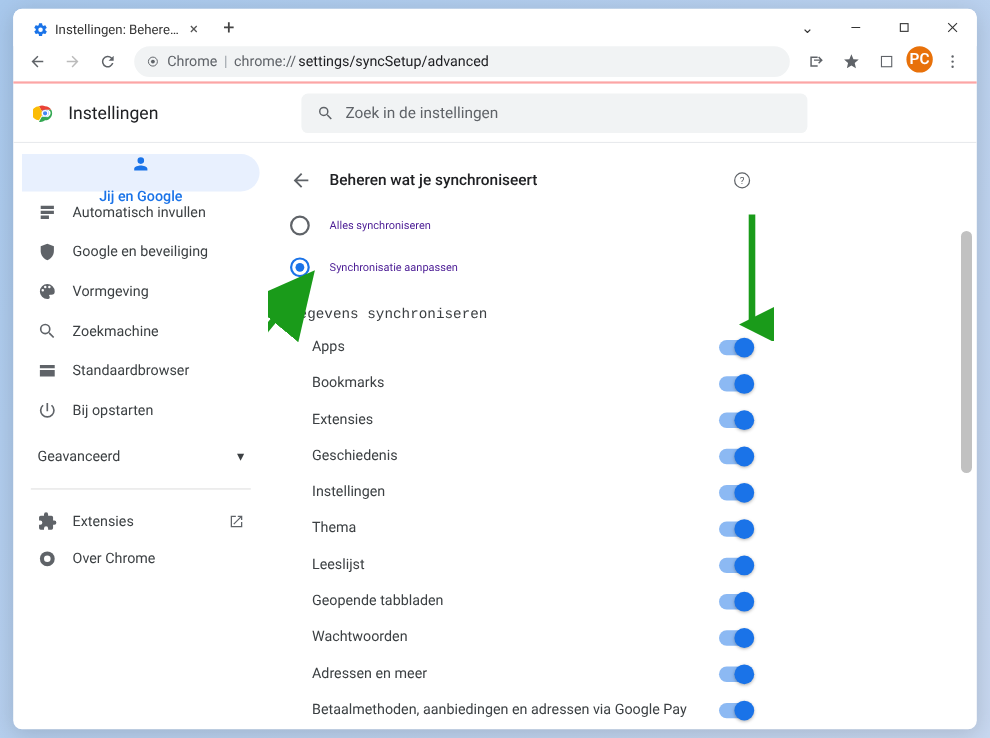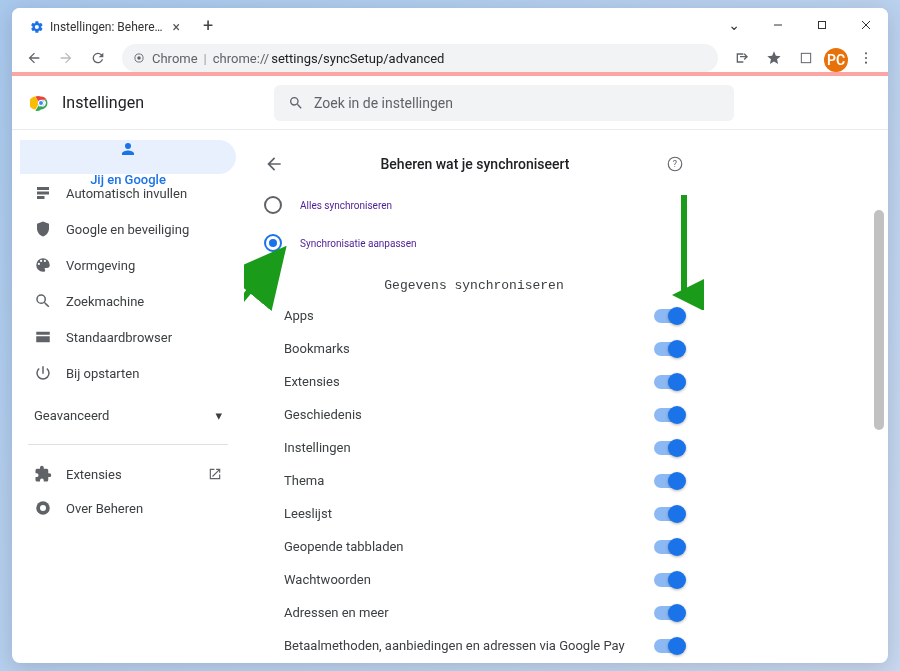--- a/index.html
+++ b/index.html
@@ -7,21 +7,21 @@
   .window { position: absolute; top: 8px; left: 12px; right: 12px; bottom: 8px; background: #fff; border-radius: 8px; box-shadow: 0 4px 20px rgba(0,0,0,0.15); display: flex; flex-direction: column; overflow: hidden; }
   .titlebar { height: 34px; display: flex; align-items: center; background: #fff; }
   .tab { display: flex; align-items: center; gap: 6px; padding: 0 10px; height: 30px; margin-left: 8px; margin-top: 4px; background: #fff; border-radius: 8px 8px 0 0; font-size: 12px; color: #333; max-width: 170px; }
   .tab-favicon { width: 14px; height: 14px; }
   .tab-title { overflow: hidden; text-overflow: ellipsis; white-space: nowrap; flex: 1; }
   .tab-close { font-size: 14px; color: #555; cursor: pointer; }
   .new-tab { margin-left: 6px; font-size: 18px; color: #444; cursor: pointer; width: 24px; text-align: center; }
   .win-controls { margin-left: auto; display: flex; }
   .win-controls span { width: 44px; height: 34px; display: flex; align-items: center; justify-content: center; color: #333; cursor: pointer; }
   .win-controls .chev { font-size: 14px; }
-  .toolbar { height: 34px; display: flex; align-items: flex-end; padding: 0 8px; gap: 4px; border-bottom: 4px solid #fca5a5; }
+  .toolbar { height: 34px; display: flex; align-items: flex-start; padding: 0 8px; gap: 4px; border-bottom: 2px solid #fca5a5; }
   .tb-btn { width: 28px; height: 28px; display: flex; align-items: center; justify-content: center; border-radius: 50%; cursor: pointer; color: #5f6368; }
   .tb-btn.disabled { color: #bbb; }
   .addr { flex: 1; height: 28px; background: #f1f3f4; border-radius: 14px; display: flex; align-items: center; padding: 0 10px; font-size: 13px; color: #5f6368; gap: 6px; margin: 0 6px; }
   .addr .info-icon { width: 14px; height: 14px; }
   .addr-chrome { color: #5f6368; }
   .addr-path { color: #202124; }
   .profile-badge { width: 24px; height: 24px; border-radius: 50%; background: #e8710a; color: #fff; font-size: 14px; display: flex; align-items: center; justify-content: center; font-weight: 600; }
   .content { flex: 1; display: flex; flex-direction: column; overflow: hidden; }
   .settings-header { height: 54px; display: flex; align-items: center; padding: 0 18px; gap: 10px; border-bottom: 1px solid #e8eaed; }
   .chrome-logo { width: 22px; height: 22px; }
@@ -30,21 +30,21 @@
   .main { flex: 1; display: flex; overflow: hidden; }
   .sidebar { width: 232px; padding: 10px 8px; overflow-y: auto; }
   .nav-item { display: flex; align-items: center; gap: 14px; height: 34px; padding: 0 14px; border-radius: 0 17px 17px 0; font-size: 13px; color: #3c4043; cursor: pointer; margin-bottom: 2px; }
   .nav-item.active { background: #e8f0fe; color: #1a73e8; font-weight: 500; flex-direction: column; }
   .nav-item .nav-icon { width: 18px; height: 18px; display: flex; align-items: center; justify-content: center; }
   .nav-item.advanced { justify-content: space-between; color: #3c4043; margin-top: 8px; }
   .nav-divider { height: 1px; background: #e0e0e0; margin: 12px 8px; }
   .nav-ext { display: flex; align-items: center; gap: 14px; height: 34px; padding: 0 14px; font-size: 13px; color: #3c4043; cursor: pointer; }
   .nav-ext .ext-open { margin-left: auto; }
   .panel-wrap { flex: 1; overflow-y: auto; padding: 12px 0 20px 0; position: relative; }
-  .panel { width: 440px; margin-left: 10px; text-align: center; }
+  .panel { width: 440px; margin-left: 10px; }
   .panel-header { display: flex; align-items: center; gap: 16px; height: 44px; padding: 0 10px; }
   .panel-header .back { width: 20px; height: 20px; cursor: pointer; color: #5f6368; }
   .panel-header .ptitle { font-size: 14px; color: #202124; font-weight: 500; flex: 1; }
   .panel-header .help { width: 18px; height: 18px; cursor: pointer; }
   .radio-row { display: flex; align-items: center; gap: 18px; padding: 10px 10px; font-size: 10px; color: #4c1d95; cursor: pointer; }
   .radio { width: 18px; height: 18px; border-radius: 50%; border: 2px solid #5f6368; position: relative; flex-shrink: 0; }
   .radio.checked { border-color: #1a73e8; }
   .radio.checked::after { content: ""; position: absolute; top: 3px; left: 3px; width: 8px; height: 8px; border-radius: 50%; background: #1a73e8; }
   .section-label { font-size: 13px; color: #3c4043; font-weight: 500; padding: 16px 10px 6px 10px; font-family: Liberation Mono, monospace; }
   .sync-row { display: flex; align-items: center; justify-content: space-between; padding: 9px 10px 9px 30px; font-size: 13px; color: #3c4043; }
@@ -238,21 +238,21 @@
               </svg>
             </span>
         </div>
         <div class="nav-ext">
           <span class="nav-icon">
               <svg width="18" height="18" viewBox="0 0 24 24">
                 <circle cx="12" cy="12" r="9" fill="#5f6368"></circle>
                 <circle cx="12" cy="12" r="4" fill="#fff"></circle>
               </svg>
             </span>
-          <span>Over Beheren</span>
+          <span>Over Chrome</span>
         </div>
       </div>
 
       <div class="panel-wrap">
         <div class="panel">
           <div class="panel-header">
             <span class="back">
                 <svg width="20" height="20" viewBox="0 0 24 24">
                   <path fill="#5f6368" d="M20 11H7.83l5.59-5.59L12 4l-8 8 8 8 1.41-1.41L7.83 13H20z"></path>
                 </svg>

